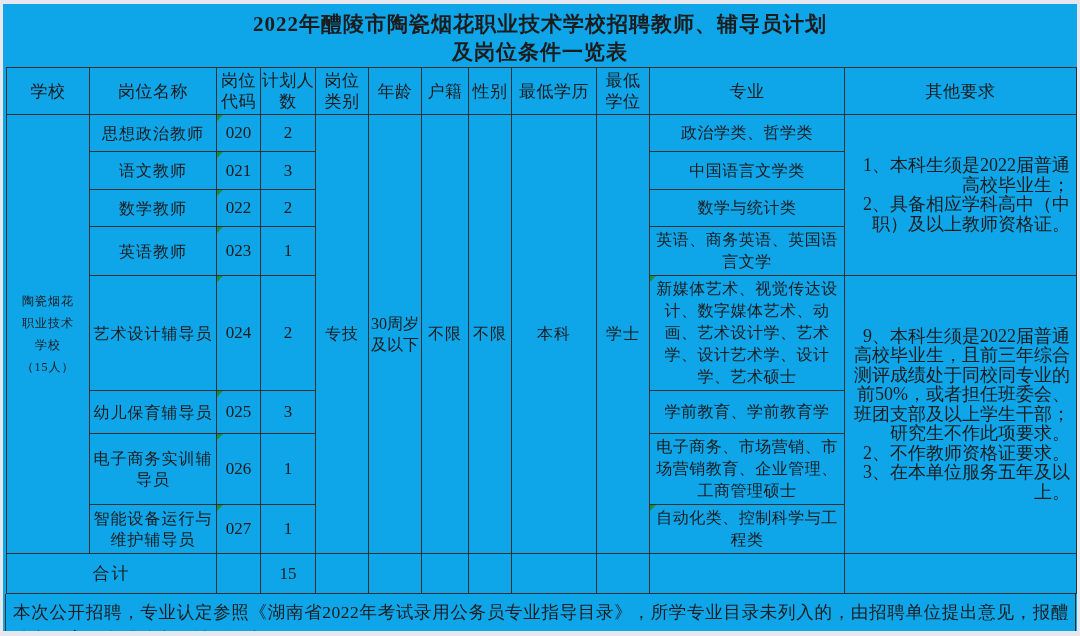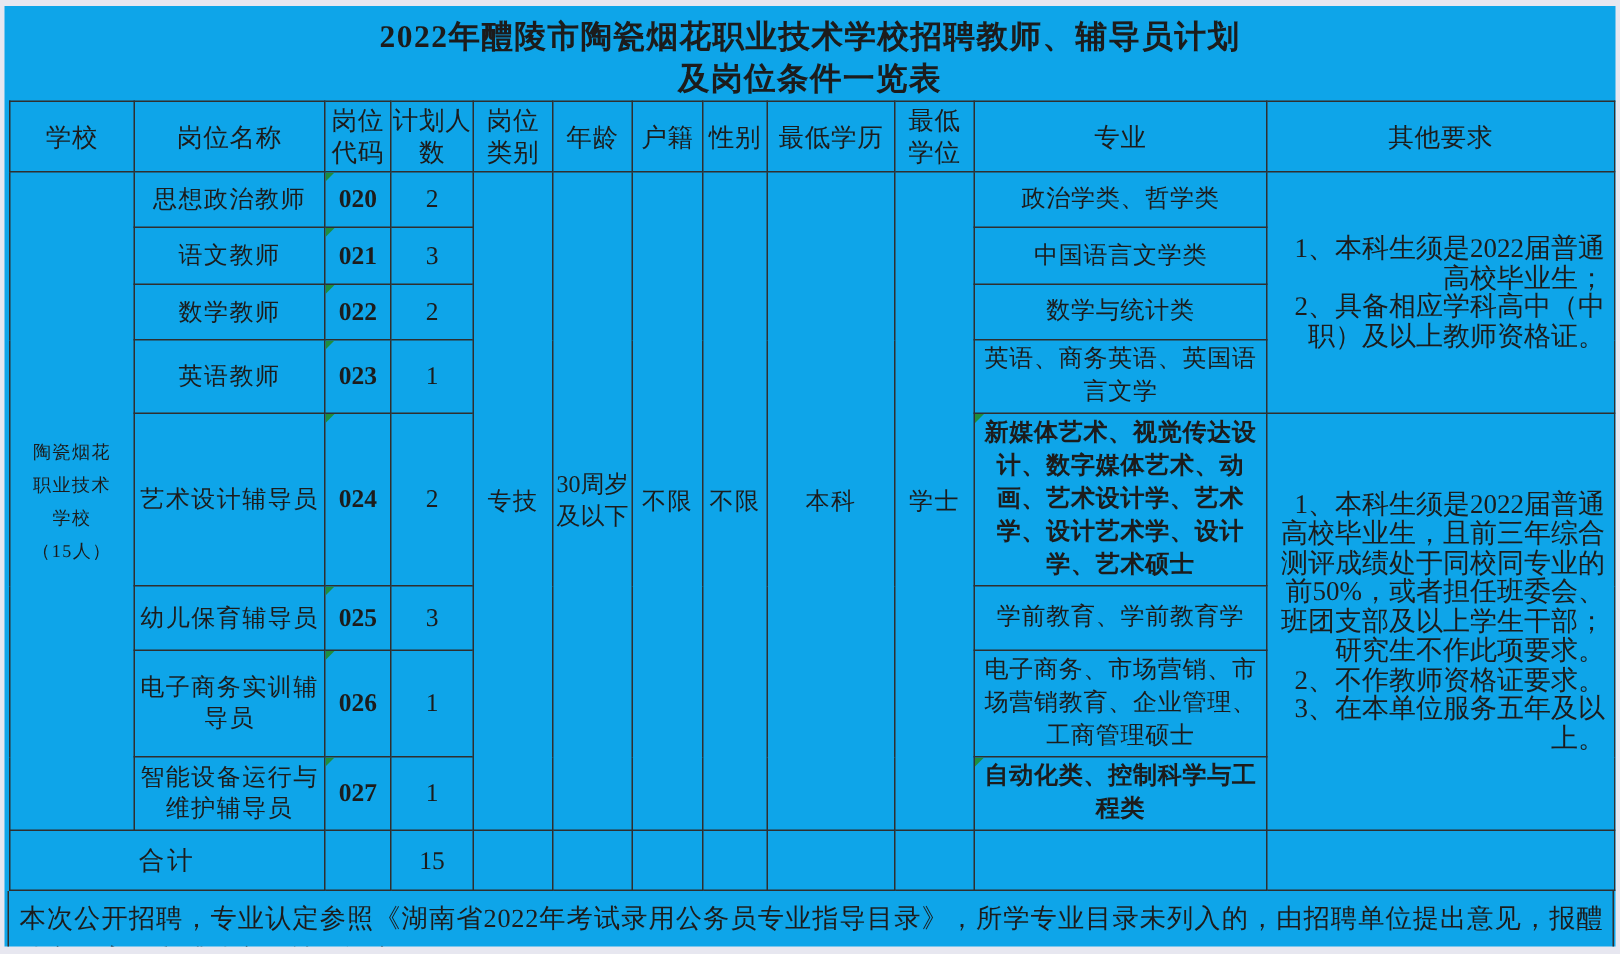--- a/index.html
+++ b/index.html
@@ -37,21 +37,21 @@
   .school{font-size:12px;letter-spacing:1px;line-height:22px;}
   .school span{display:block;}
   .cat{font-size:16px;letter-spacing:1px;}
   .age{font-size:16px;white-space:pre-line;line-height:21px;letter-spacing:0;}
   .major{font-size:16px;letter-spacing:0.5px;line-height:22px;padding:2px 3px;}
   .req{
     font-size:18px;line-height:19.5px;text-align:right;
     white-space:pre-line;padding:3px 6px;letter-spacing:0;
   }
   .total-label{font-size:17px;letter-spacing:2px;}
-  .rel{position:relative;font-weight:bold;}
+  .rel{position:relative;}
   .mk{
     position:absolute;top:0;left:0;width:0;height:0;
     border-top:6px solid #1e8e3e;border-right:6px solid transparent;
   }
   .footnote{
     margin-left:2px;width:1056px;
     border-left:1px solid #2f2f2f;border-right:1px solid #2f2f2f;
     font-size:17.5px;line-height:27px;letter-spacing:0.5px;
     text-align:justify;padding:5px 6px 0 7px;height:58px;
   }
@@ -139,21 +139,21 @@
       <td class="num rel"><i class="mk"></i><span>023</span></td>
       <td class="num">1</td>
       <td class="major">英语、商务英语、英国语言文学</td>
     </tr>
 
     <tr class="r5">
       <td class="pos">艺术设计辅导员</td>
       <td class="num rel"><i class="mk"></i><span>024</span></td>
       <td class="num">2</td>
       <td class="major rel"><i class="mk"></i><span>新媒体艺术、视觉传达设计、数字媒体艺术、动画、艺术设计学、艺术学、设计艺术学、设计学、艺术硕士</span></td>
-      <td class="req" rowspan="4">1、本科生须是2022届普通高校毕业生，且前三年综合测评成绩处于同校同专业的前50%，或者担任班委会、班团支部及以上学生干部；研究生不作此项要求。
+      <td class="req" rowspan="4">9、本科生须是2022届普通高校毕业生，且前三年综合测评成绩处于同校同专业的前50%，或者担任班委会、班团支部及以上学生干部；研究生不作此项要求。
 2、不作教师资格证要求。
 3、在本单位服务五年及以上。</td>
     </tr>
 
     <tr class="r6">
       <td class="pos">幼儿保育辅导员</td>
       <td class="num rel"><i class="mk"></i><span>025</span></td>
       <td class="num">3</td>
       <td class="major">学前教育、学前教育学</td>
     </tr>

